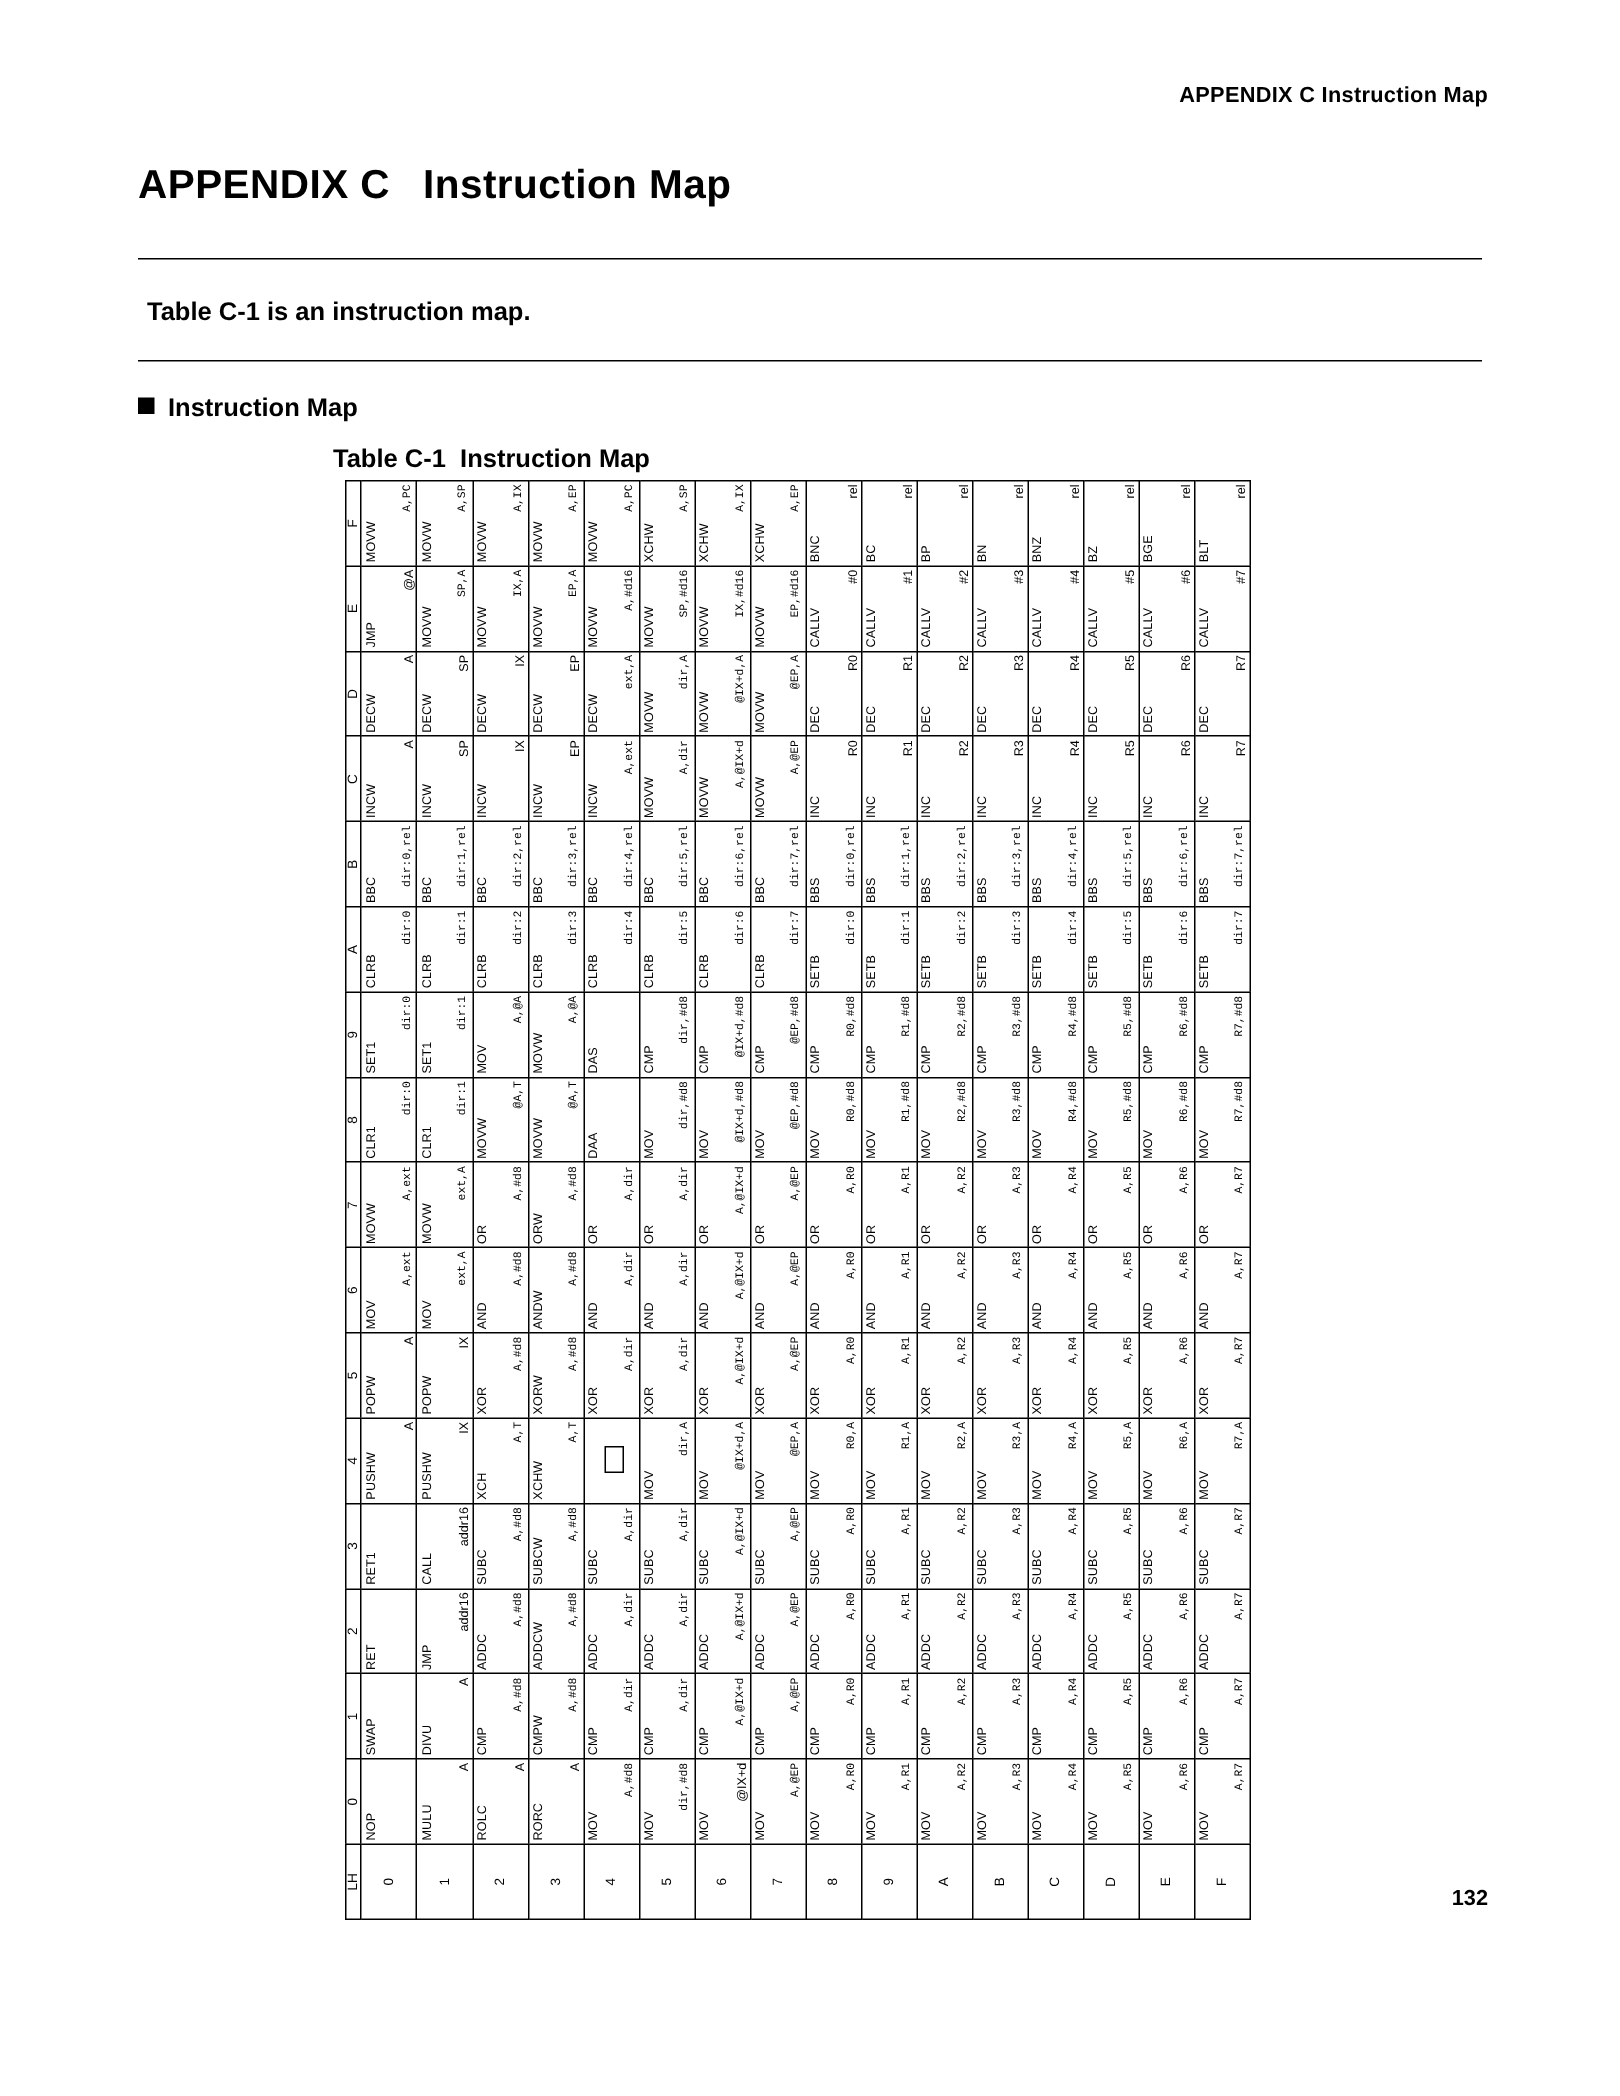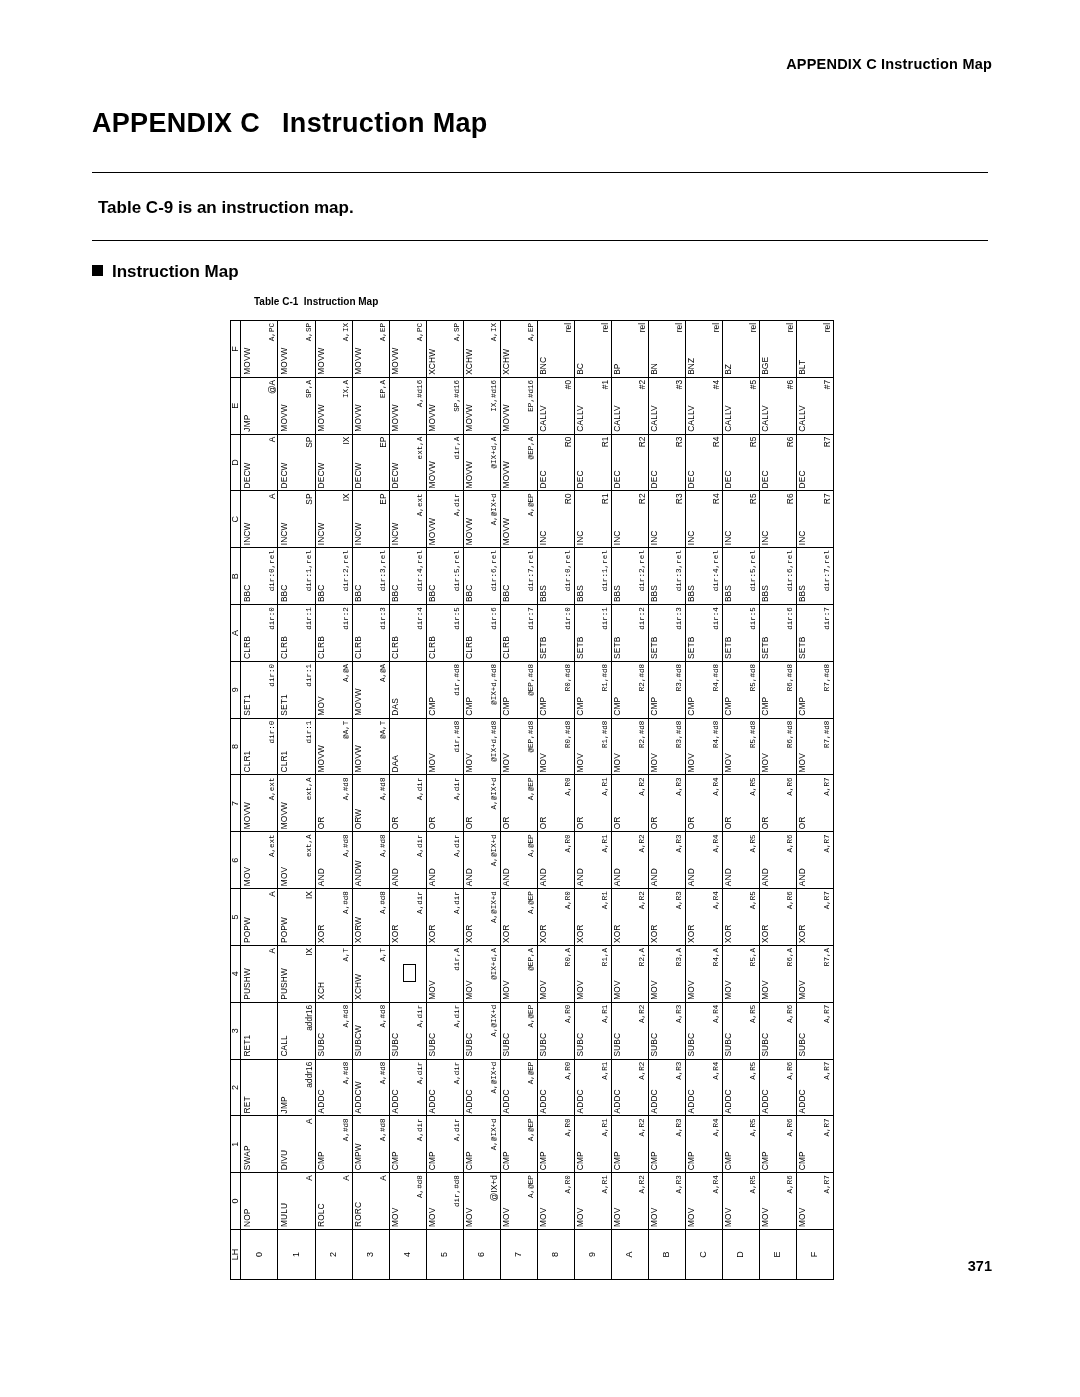--- a/index.html
+++ b/index.html
@@ -65,23 +65,22 @@
     width: 11px;
     height: 11px;
     background: #000;
     margin-right: 9px;
     vertical-align: 1px;
   }
   .table-caption {
     position: absolute;
     top: 296px;
     left: 222px;
-    font-size: 10px;
+    font-size: 17px;
     font-weight: bold;
-    margin-left: 32px;
   }
   .table-caption .cn { font-weight: bold; }
   .page-number {
     position: absolute;
     bottom: 46px;
     right: 88px;
     font-size: 14.5px;
     font-weight: bold;
   }
 
@@ -170,21 +169,21 @@
 
 <div class="page">
 
   <div class="header-right">APPENDIX C  Instruction Map</div>
 
   <div class="chapter-title">
     <span>APPENDIX C</span><span class="spacer"></span><span>Instruction Map</span>
   </div>
 
   <div class="rule r1"></div>
-  <div class="subtitle">Table C-9 is an instruction map.</div>
+  <div class="subtitle">Table C-1 is an instruction map.</div>
   <div class="rule r2"></div>
 
   <div class="section-head">
     <span class="sq"></span><span>Instruction Map</span>
   </div>
 
   <div class="table-caption">
     <span class="cn">Table C-1</span>&nbsp;&nbsp;<span>Instruction Map</span>
   </div>
 
@@ -1791,15 +1790,15 @@
                   <span class="m">BLT</span>
                   <span class="o">rel</span>
                 </span>
               </td>
             </tr>
           </tbody>
       </table>
     </div>
   </div>
 
-  <div class="page-number">371</div>
+  <div class="page-number">132</div>
 
 </div>
 
 </body></html>

